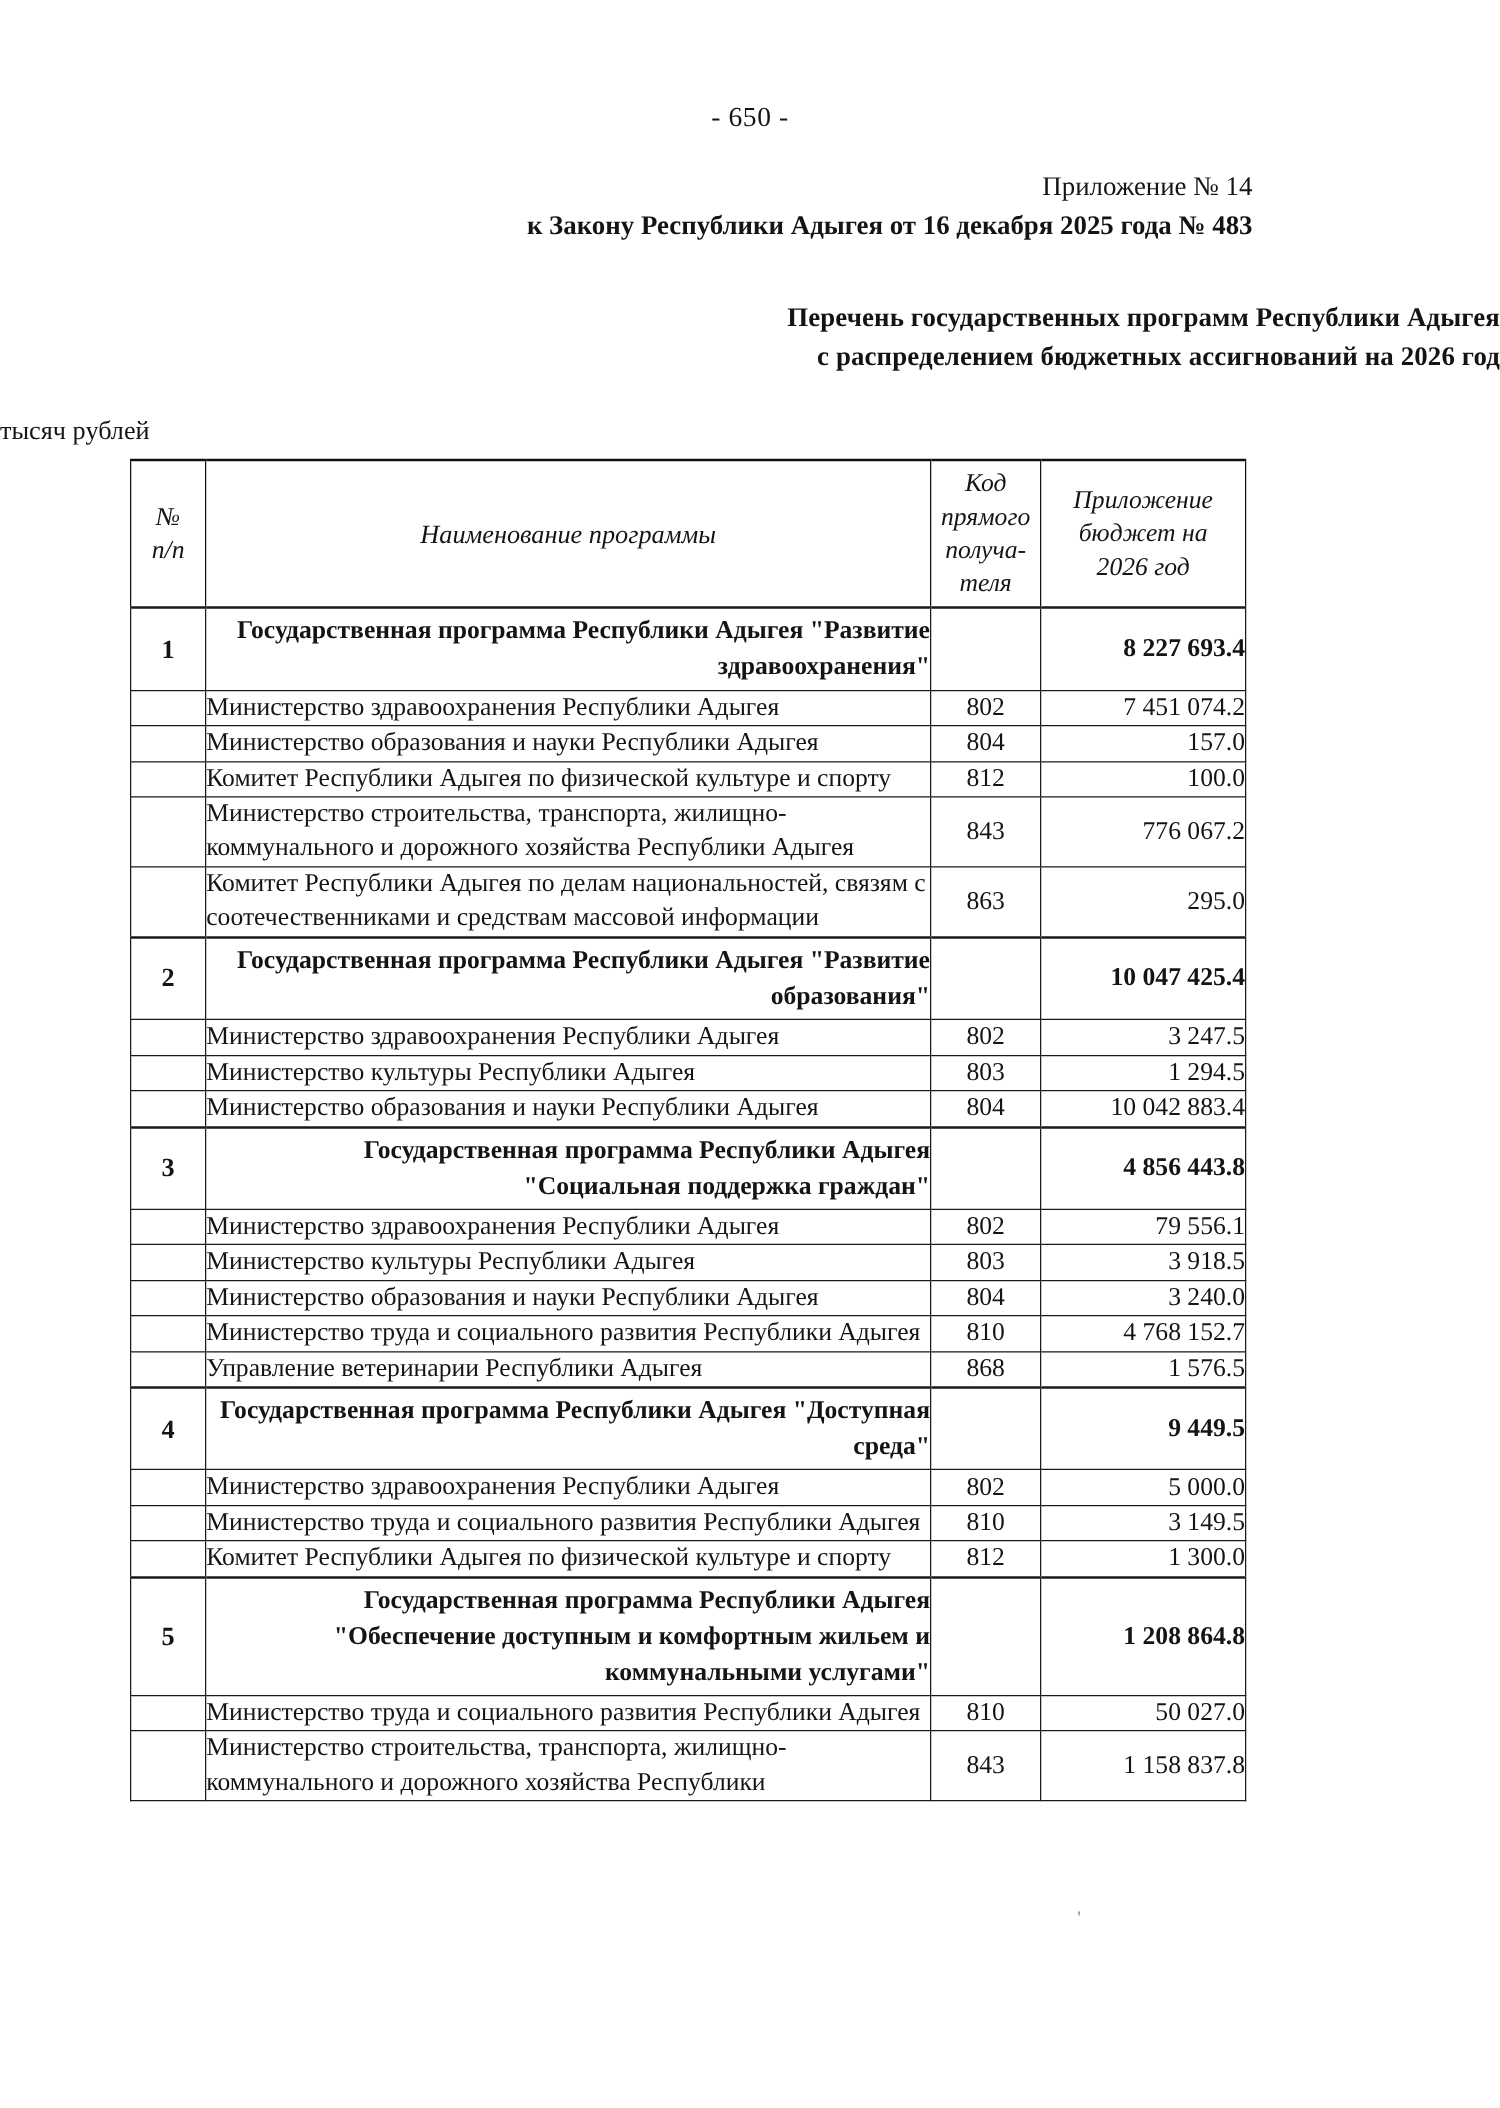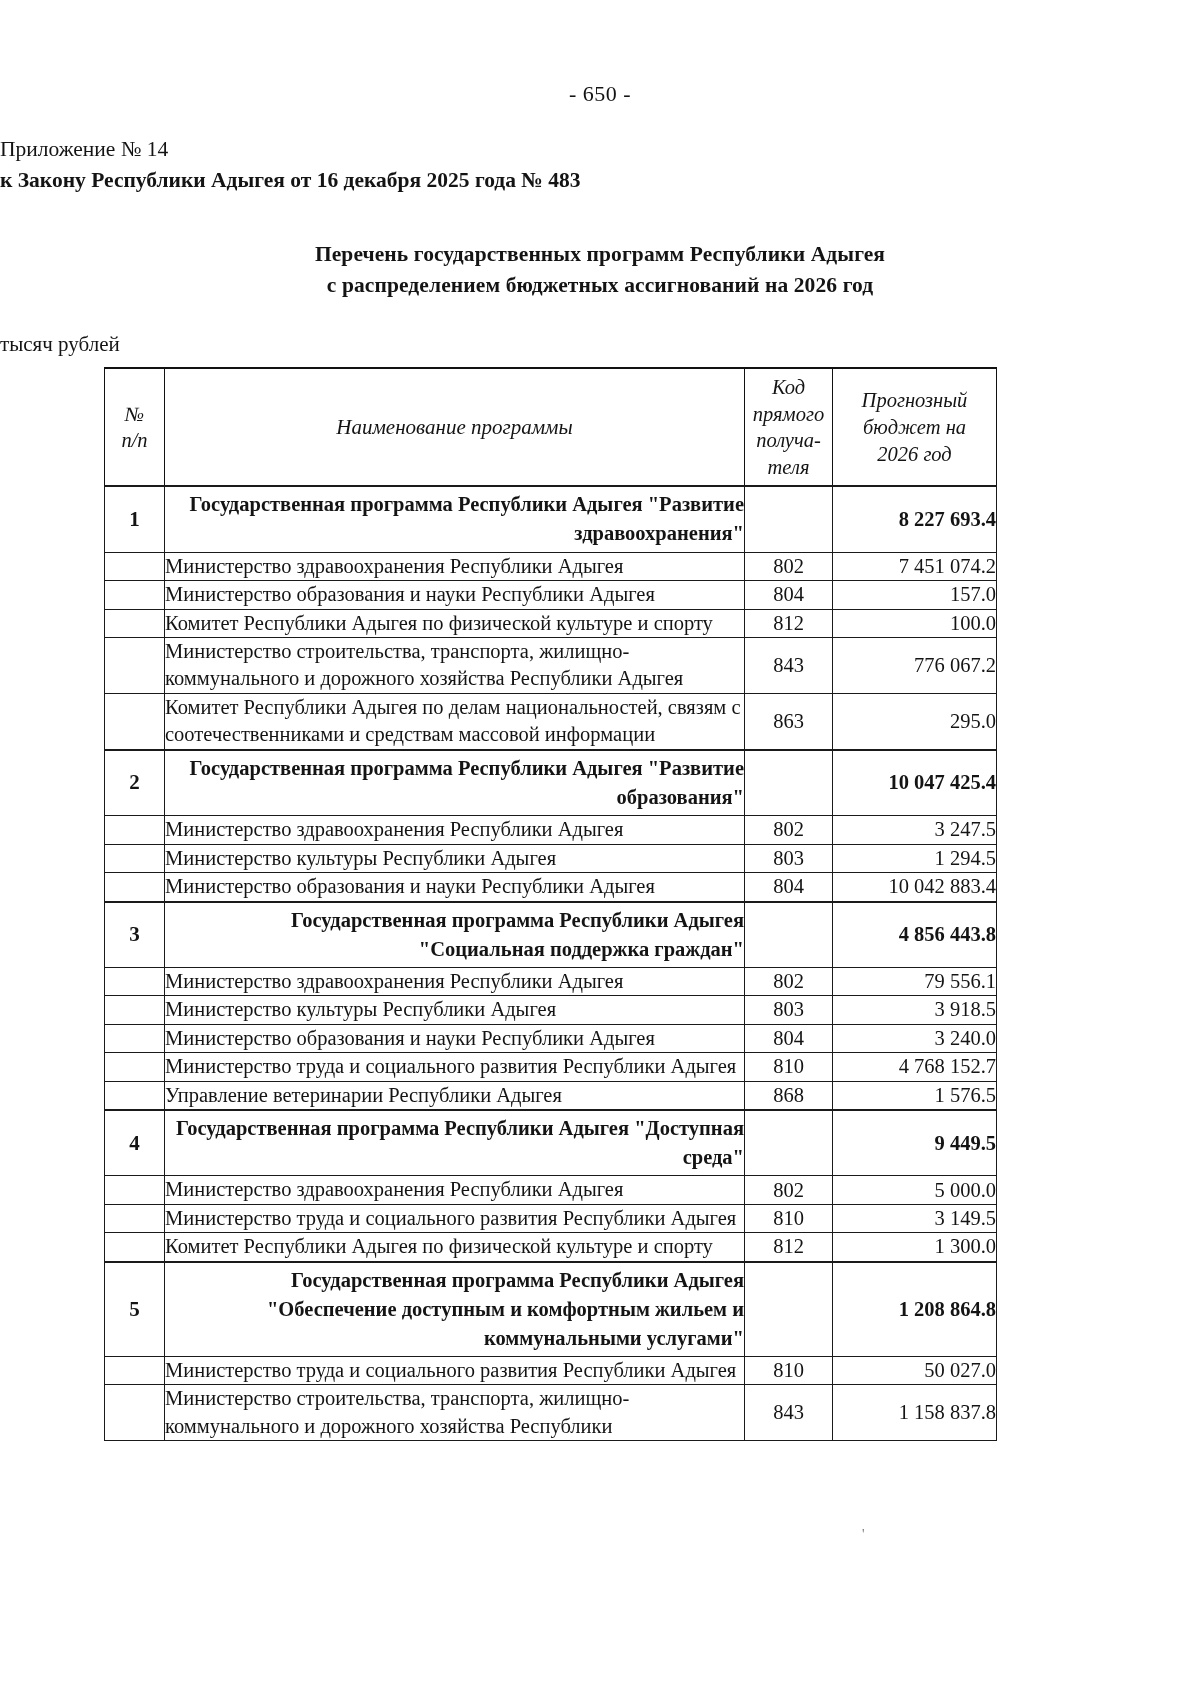--- a/index.html
+++ b/index.html
@@ -29,39 +29,40 @@
     text-align: center;
     font-size: 22px;
     letter-spacing: 0.5px;
     margin: 0;
     padding-top: 83px;
     line-height: 1;
   }
   .appendix-block {
     margin-top: 29px;
     padding-right: 198px;
-    text-align: left;
+    text-align: right;
     font-size: 21.5px;
     line-height: 1.42;
   }
   .appendix-line2 {
     white-space: nowrap;
     font-weight: bold;
   }
 
   .doc-title {
     margin-top: 44px;
     text-align: center;
     font-weight: bold;
     font-size: 21.5px;
     line-height: 1.45;
     letter-spacing: 0.1px;
   }
   .doc-title .t-line {
     display: block;
+    text-align: right;
   }
 
   .units-note {
     margin-top: 31px;
     padding-right: 196px;
     font-size: 21px;
   }
 
   
   .table-wrap {
@@ -187,21 +188,21 @@
             <span class="hl">п/п</span>
           </th>
           <th class="th-name">Наименование программы</th>
           <th class="th-code">
             <span class="hl">Код</span>
             <span class="hl">прямого</span>
             <span class="hl">получа-</span>
             <span class="hl">теля</span>
           </th>
           <th class="th-value">
-            <span class="hl">Прогнозный</span>
+            <span class="hl">Приложение</span>
             <span class="hl">бюджет на</span>
             <span class="hl">2026 год</span>
           </th>
         </tr>
       </thead>
       <tbody id="budget-body">
           <tr class="program-row">
             <td class="cell-num">1</td>
             <td class="cell-name">Государственная программа Республики Адыгея "Развитие здравоохранения"</td>
             <td class="cell-code"></td>

